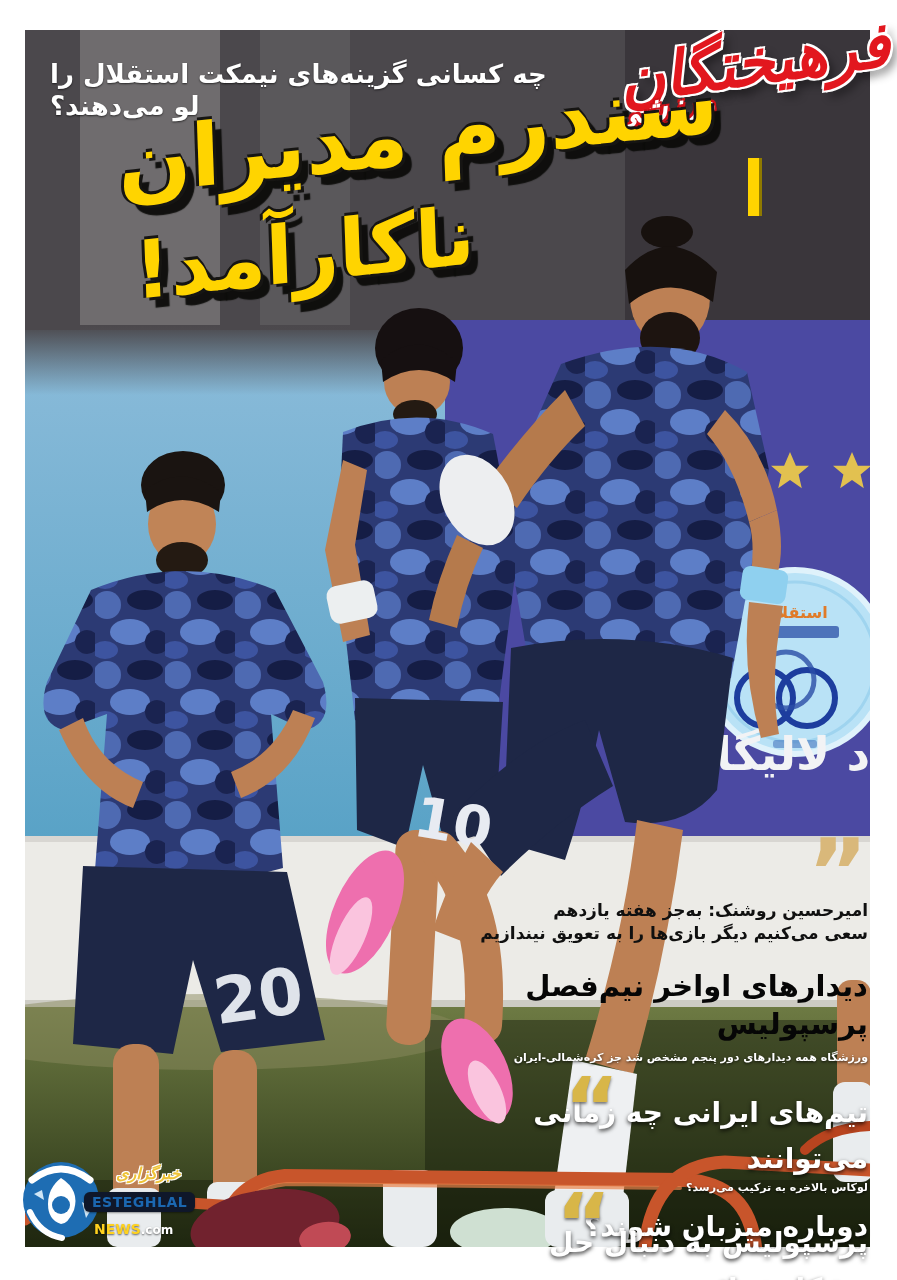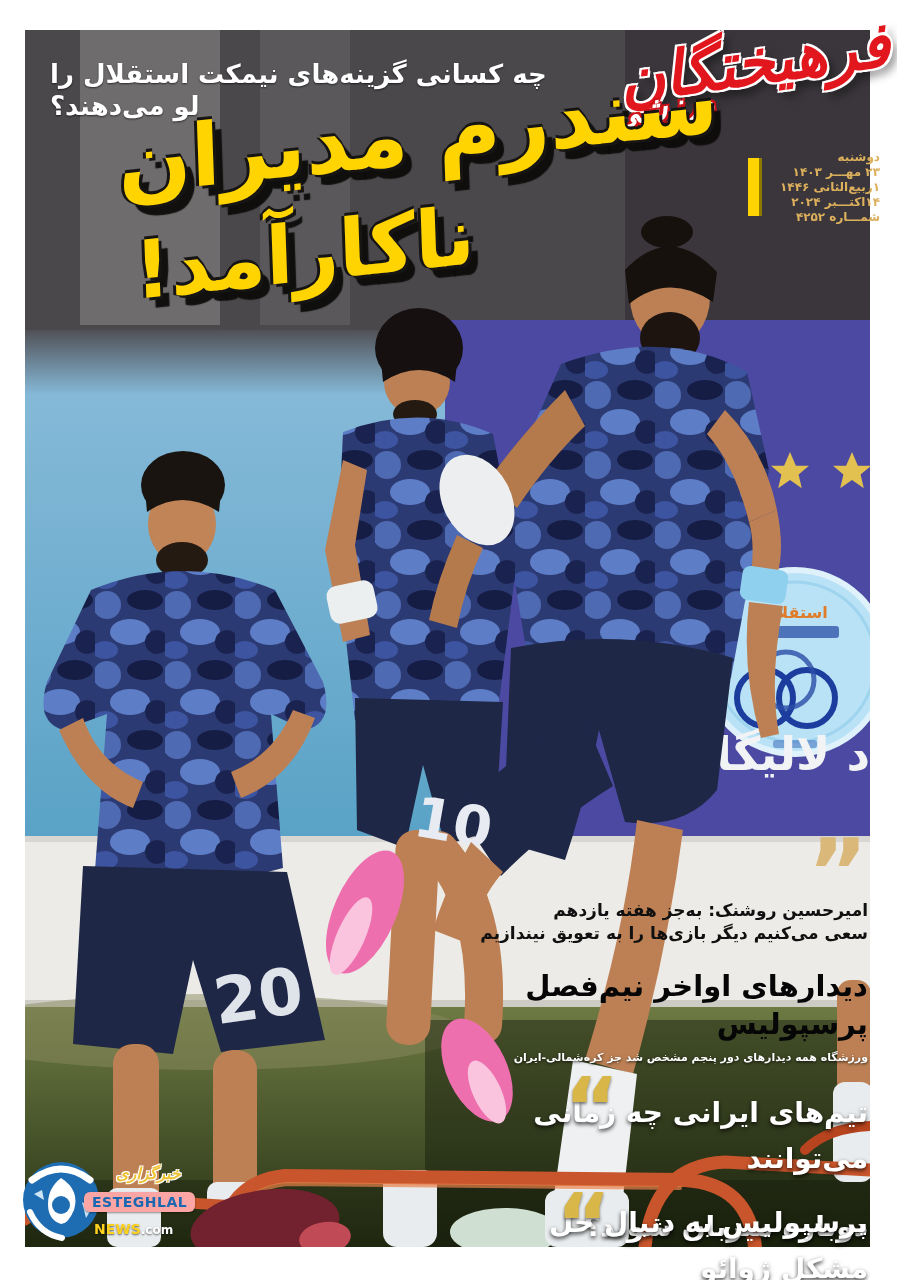--- a/index.html
+++ b/index.html
@@ -58,21 +58,21 @@
     text-shadow:0 2px 3px rgba(0,0,0,.5); font-weight:bold; }
   .story2 .quote-side { left:96px; top:30px; }
   .story3 .quote-side { left:88px; top:16px; }
 
   
   .watermark { left:22px; top:1148px; width:180px; height:105px; }
   .wm-ball { position:absolute; left:0; top:2px; }
   .wm-agency { position:absolute; left:70px; top:16px; direction:rtl; color:#eec338;
     font-size:16px; font-weight:900; font-style:italic;
     text-shadow:-1px -1px 0 #fff, 1px -1px 0 #fff, -1px 1px 0 #fff, 1px 1px 0 #fff;margin-left:24px; }
-  .wm-brand { position:absolute; left:62px; top:44px; background:#fca5a5; border-radius:6px;
+  .wm-brand { position:absolute; left:62px; top:44px; background:#0f172a; border-radius:6px;
     padding:2px 8px; color:#1b67b0; font-size:14px; font-weight:900; letter-spacing:.5px;
     box-shadow:0 1px 2px rgba(0,0,0,.4); }
   .wm-news { position:absolute; left:72px; top:73px; font-size:14px; font-weight:900;
     color:#ffd21e; text-shadow:0 1px 2px rgba(0,0,0,.6); }
   .wm-news .tld { color:#ffffff; font-size:12px; font-weight:bold; }
 </style>
 </head>
 <body>
 
 <div class="page">
@@ -220,47 +220,41 @@
       </g>
     </svg>
   </div>
 
   <div class="overlay kicker-strip">چه کسانی گزینه‌های نیمکت استقلال را لو می‌دهند؟</div>
 
   <div class="overlay masthead-title">فرهیختگان</div>
   <div class="overlay masthead-edition">ورزشی</div>
 
   <div class="overlay dateline-bar"></div>
-  <div class="overlay dateline">
-    <div class="row weekday">دوشنبه</div>
-    <div class="row">۲۳ مهـــر ۱۴۰۳</div>
-    <div class="row">۱ربیع‌الثانی ۱۴۴۶</div>
-    <div class="row">۱۴اکتـــبر ۲۰۲۴</div>
-    <div class="row">شمـــاره ۴۲۵۲</div>
-  </div>
 
   <div class="overlay headline1">سندرم مدیران</div>
   <div class="overlay headline2">ناکارآمد!</div>
 
   <div class="overlay story story1">
     <div class="quote-top">”</div>
     <div class="kick">امیرحسین روشنک: به‌جز هفته یازدهم</div>
     <div class="kick">سعی می‌کنیم دیگر بازی‌ها را به تعویق نیندازیم</div>
     <div class="head">دیدارهای اواخر نیم‌فصل پرسپولیس</div>
   </div>
 
   <div class="overlay story story2">
     <span class="quote-side">“</span>
     <div class="kick">ورزشگاه همه دیدارهای دور پنجم مشخص شد جز کره‌شمالی-ایران</div>
     <div class="head">تیم‌های ایرانی چه زمانی می‌توانند</div>
     <div class="head">دوباره میزبان شوند؟</div>
   </div>
 
   <div class="overlay story story3">
     <span class="quote-side">“</span>
+    <div class="kick">لوکاس بالاخره به ترکیب می‌رسد؟</div>
     <div class="head">پرسپولیس به دنبال حل مشکل ژوائو</div>
   </div>
 
   <div class="overlay watermark">
     <svg class="wm-ball" width="78" height="100" viewBox="0 0 78 100">
       <circle cx="39" cy="50" r="38" fill="#1e6db3"></circle>
       <path d="M10 30 Q39 8 68 30" stroke="#ffffff" stroke-width="7" fill="none" stroke-linecap="round"></path>
       <path d="M8 62 Q18 84 40 88" stroke="#ffffff" stroke-width="6" fill="none" stroke-linecap="round"></path>
       <path d="M39 28 Q58 40 52 60 Q46 74 39 74 Q26 70 26 54 Q26 38 39 28 Z" fill="#ffffff"></path>
       <circle cx="39" cy="55" r="9" fill="#1e6db3"></circle>

